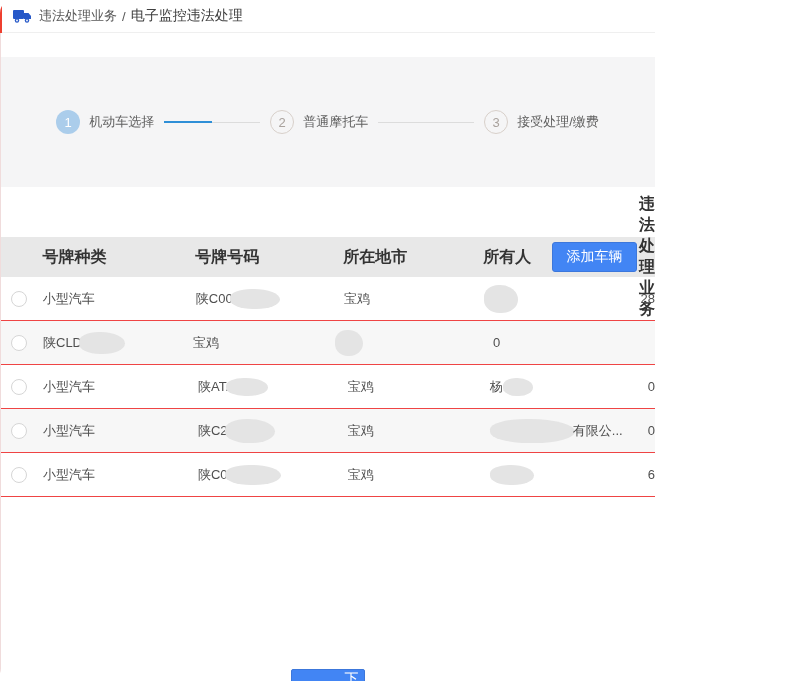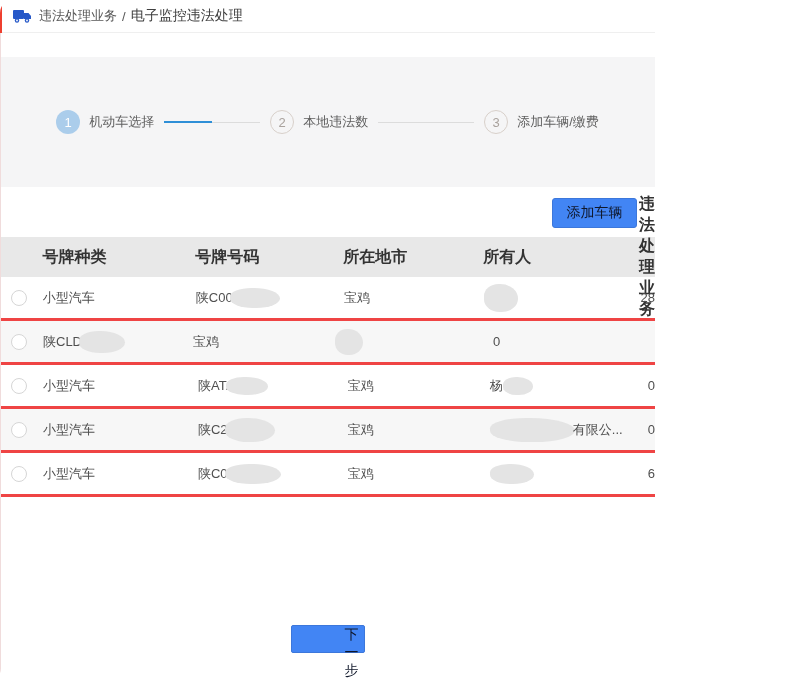--- a/index.html
+++ b/index.html
@@ -27,26 +27,26 @@
   .circle.active { background:#abcdeb; color:#fff; border:none; }
   .circle.pending { background:transparent; border:1px solid #d8d0ca; color:#a9a29d; }
   .step-label { font-size:13px; color:#5f5f5f; margin-left:9px; }
   .conn { display:flex; align-items:center; margin:0 10px; }
   .conn .seg { height:2px; width:48px; }
   .seg.blue { background:#2e8fd7; }
   .seg.gray { background:#dcdcdc; height:1px; }
 
   
   .toolbar { height:50px; background:#fff; display:flex; justify-content:flex-end; align-items:flex-start; padding:11px 18px 0 0; }
-  .btn-blue { background:#4285f4; border:1px solid #3c77db; color:#0f172a; font-size:14px; font-family:inherit; border-radius:3px; cursor:pointer; }
+  .btn-blue { background:#4285f4; border:1px solid #3c77db; color:#ffffff; font-size:14px; font-family:inherit; border-radius:3px; cursor:pointer;margin-top:44px; }
   .btn-add { width:85px; height:30px; }
 
   
   .thead { display:flex; height:40px; background:#e8e8e8; align-items:center; font-size:16px; font-weight:bold; color:#333; }
-  .t-row { display:flex; height:44px; align-items:center; font-size:13px; color:#4f4f4f; border-bottom:3px solid #ef4444; background:#fff; }
+  .t-row { display:flex; height:44px; align-items:center; font-size:13px; color:#4f4f4f; border-bottom:1px solid #ef4444; background:#fff; }
   .t-row.alt { background:#f7f7f7; }
   .c-radio { width:43px; padding-left:11px; display:flex; align-items:center; }
   .c-type  { width:155px; }
   .c-plate { width:150px; display:flex; align-items:center; }
   .c-city  { width:142px; }
   .c-owner { width:158px; display:flex; align-items:center; }
   .c-count { flex:1; }
   .radio { appearance:none; -webkit-appearance:none; width:16px; height:16px; border:1px solid #d6d6d6; border-radius:50%; background:#fff; cursor:pointer; }
   .blur { display:inline-block; background:#e4e4e4; border-radius:45% 55% 50% 48%; margin-left:-3px; vertical-align:middle; }
   .blur.first { margin-left:0; margin-right:-2px; }
@@ -85,29 +85,29 @@
       <div class="step">
         <div class="circle active">1</div>
         <div class="step-label">机动车选择</div>
       </div>
       <div class="conn">
         <div class="seg blue"></div>
           <div class="seg gray"></div>
       </div>
       <div class="step">
         <div class="circle pending">2</div>
-        <div class="step-label">本地违法数</div>
+        <div class="step-label">普通摩托车</div>
       </div>
       <div class="conn">
         <div class="seg gray"></div>
           <div class="seg gray"></div>
       </div>
       <div class="step">
         <div class="circle pending">3</div>
-        <div class="step-label">添加车辆/缴费</div>
+        <div class="step-label">接受处理/缴费</div>
       </div>
     </div>
   </div>
 
   <div class="toolbar">
     <button class="btn-blue btn-add">添加车辆</button>
   </div>
 
   <div class="thead">
     <div class="c-radio"></div>

